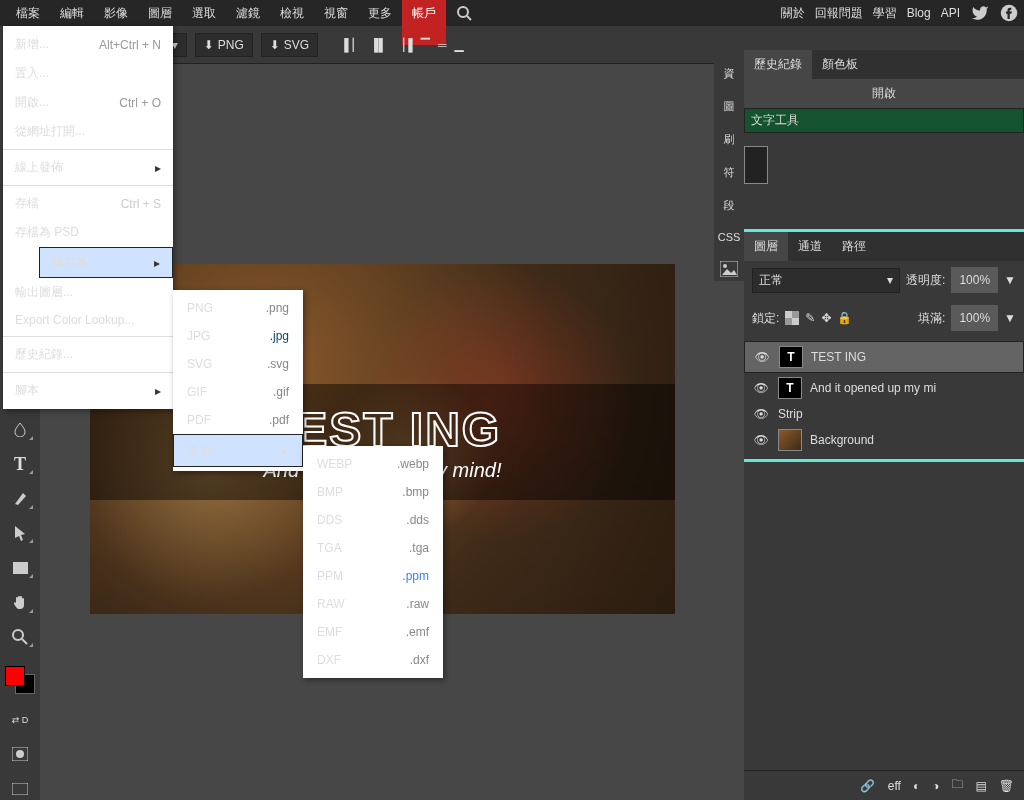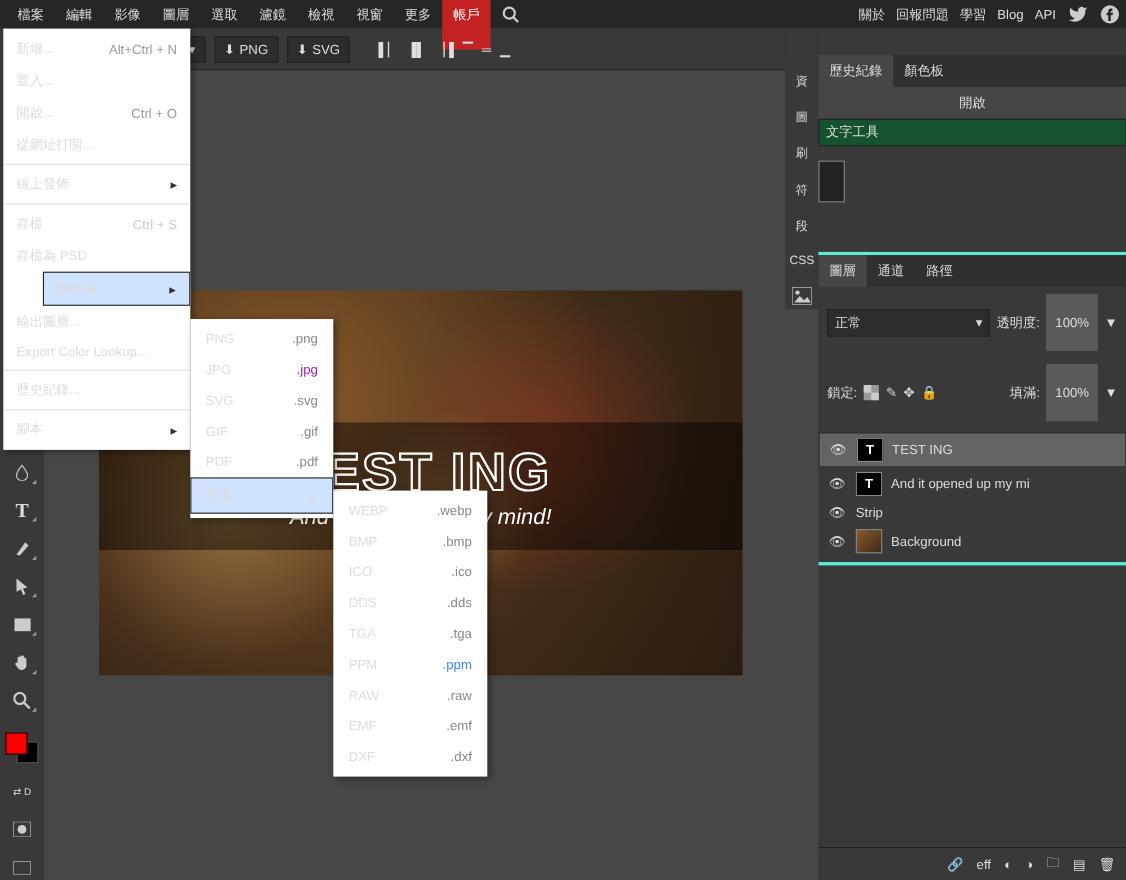--- a/index.html
+++ b/index.html
@@ -30,21 +30,21 @@
 .panel-sec { border-bottom:3px solid #5eead4;}
 .tabs { display:flex; background:#303030; }
 .tab { padding:6px 10px; cursor:pointer; }
 .tab.active { background:#464646; }
 .hist-list { padding:0; min-height:150px;text-align:center;}
 .hist-item { padding:6px 10px; }
 .hist-item.sel { background:#14532d;font-family:Liberation Serif, serif; }
 .hist-item.cur { background:#464646; }
 .prop-row { display:flex; align-items:center; gap:6px; padding:6px 8px; background:#393939;}
 .sel { background:#2d2d2d; padding:3px 6px; border:1px solid #222; display:flex; align-items:center; gap:6px;}
-.valbox { background:#5a5a5a; padding:19px 8px; }
+.valbox { background:#5a5a5a; padding:6px 8px; }
 .layers { padding:4px 0; }
 .layer-row { display:flex; align-items:center; gap:8px; padding:4px 8px; cursor:pointer;}
 .layer-row.sel { background:#646464; }
 .thumb { width:24px; height:22px; background:#000; display:flex; align-items:center; justify-content:center; border:1px solid #888;}
 .thumb.bg { background: linear-gradient(135deg,#8b5a2b,#3e2a18);}
 .thumb.strip { background:#222;}
 .eye { width:18px; text-align:center; cursor:pointer;}
 .bottom-icons { position:absolute; bottom:0; left:0; right:0; height:30px; background:#393939; display:flex; align-items:center; justify-content:flex-end; gap:12px; padding:0 10px; border-top:1px solid #222;}
 
 .menu1 { position:absolute; left:3px; top:26px; width:170px; background:#fff; box-shadow:2px 2px 6px rgba(0,0,0,.4); z-index:100; padding:4px 0;}
@@ -422,21 +422,21 @@
     </div>
 </div>
 
 <div class="menu2">
   <div class="mi">
       <span>PNG</span>
       <span style="color:#888">.png</span>
     </div>
   <div class="mi">
       <span>JPG</span>
-      <span style="color:#a21caf">.jpg</span>
+      <span style="color:#0c4a6e">.jpg</span>
     </div>
   <div class="mi">
       <span>SVG</span>
       <span style="color:#888">.svg</span>
     </div>
   <div class="mi">
       <span>GIF</span>
       <span style="color:#888">.gif</span>
     </div>
   <div class="mi">
@@ -452,24 +452,20 @@
 <div class="menu3">
   <div class="mi">
       <span>WEBP</span>
       <span style="color:#888">.webp</span>
     </div>
   <div class="mi">
       <span>BMP</span>
       <span style="color:#888">.bmp</span>
     </div>
   <div class="mi">
-      <span>ICO</span>
-      <span style="color:#888">.ico</span>
-    </div>
-  <div class="mi">
       <span>DDS</span>
       <span style="color:#888">.dds</span>
     </div>
   <div class="mi">
       <span>TGA</span>
       <span style="color:#888">.tga</span>
     </div>
   <div class="mi">
       <span>PPM</span>
       <span style="color:#3b82f6">.ppm</span>

